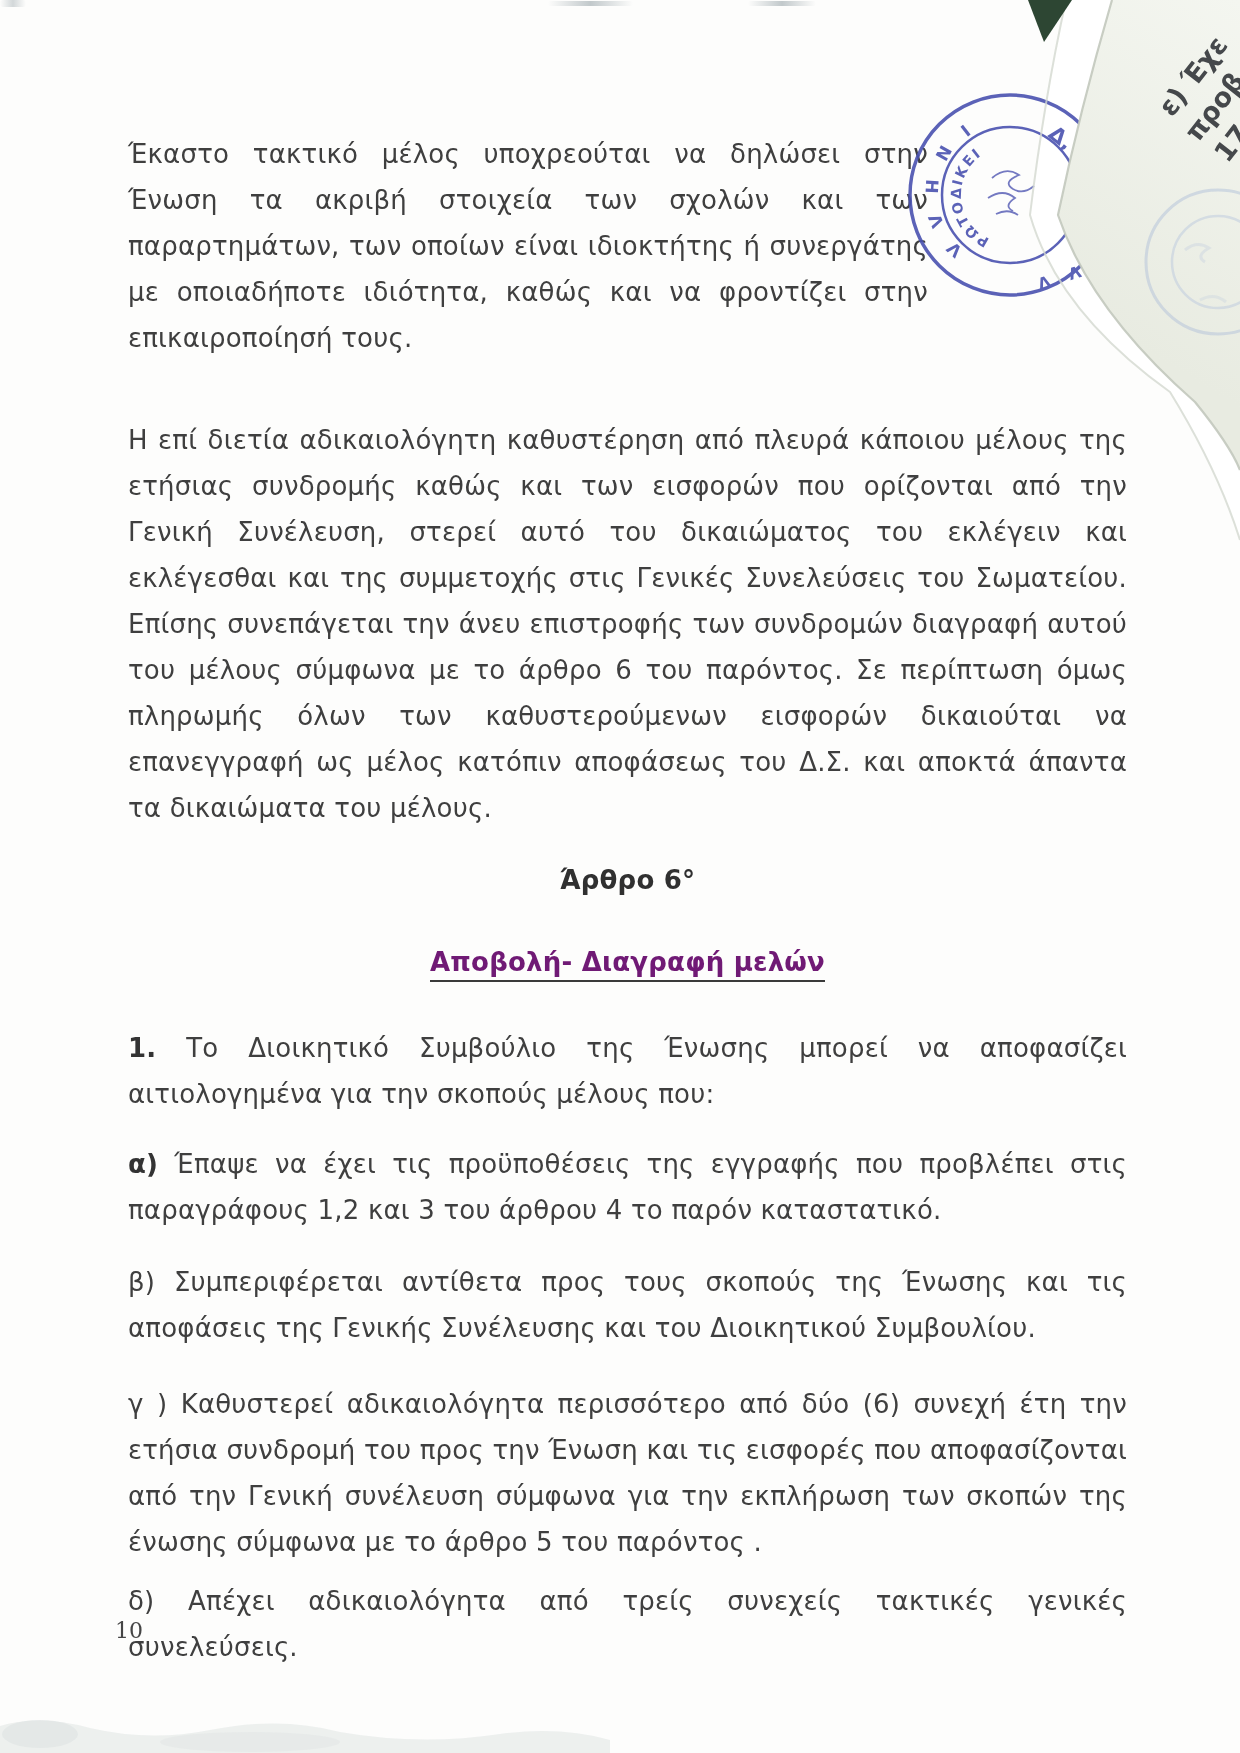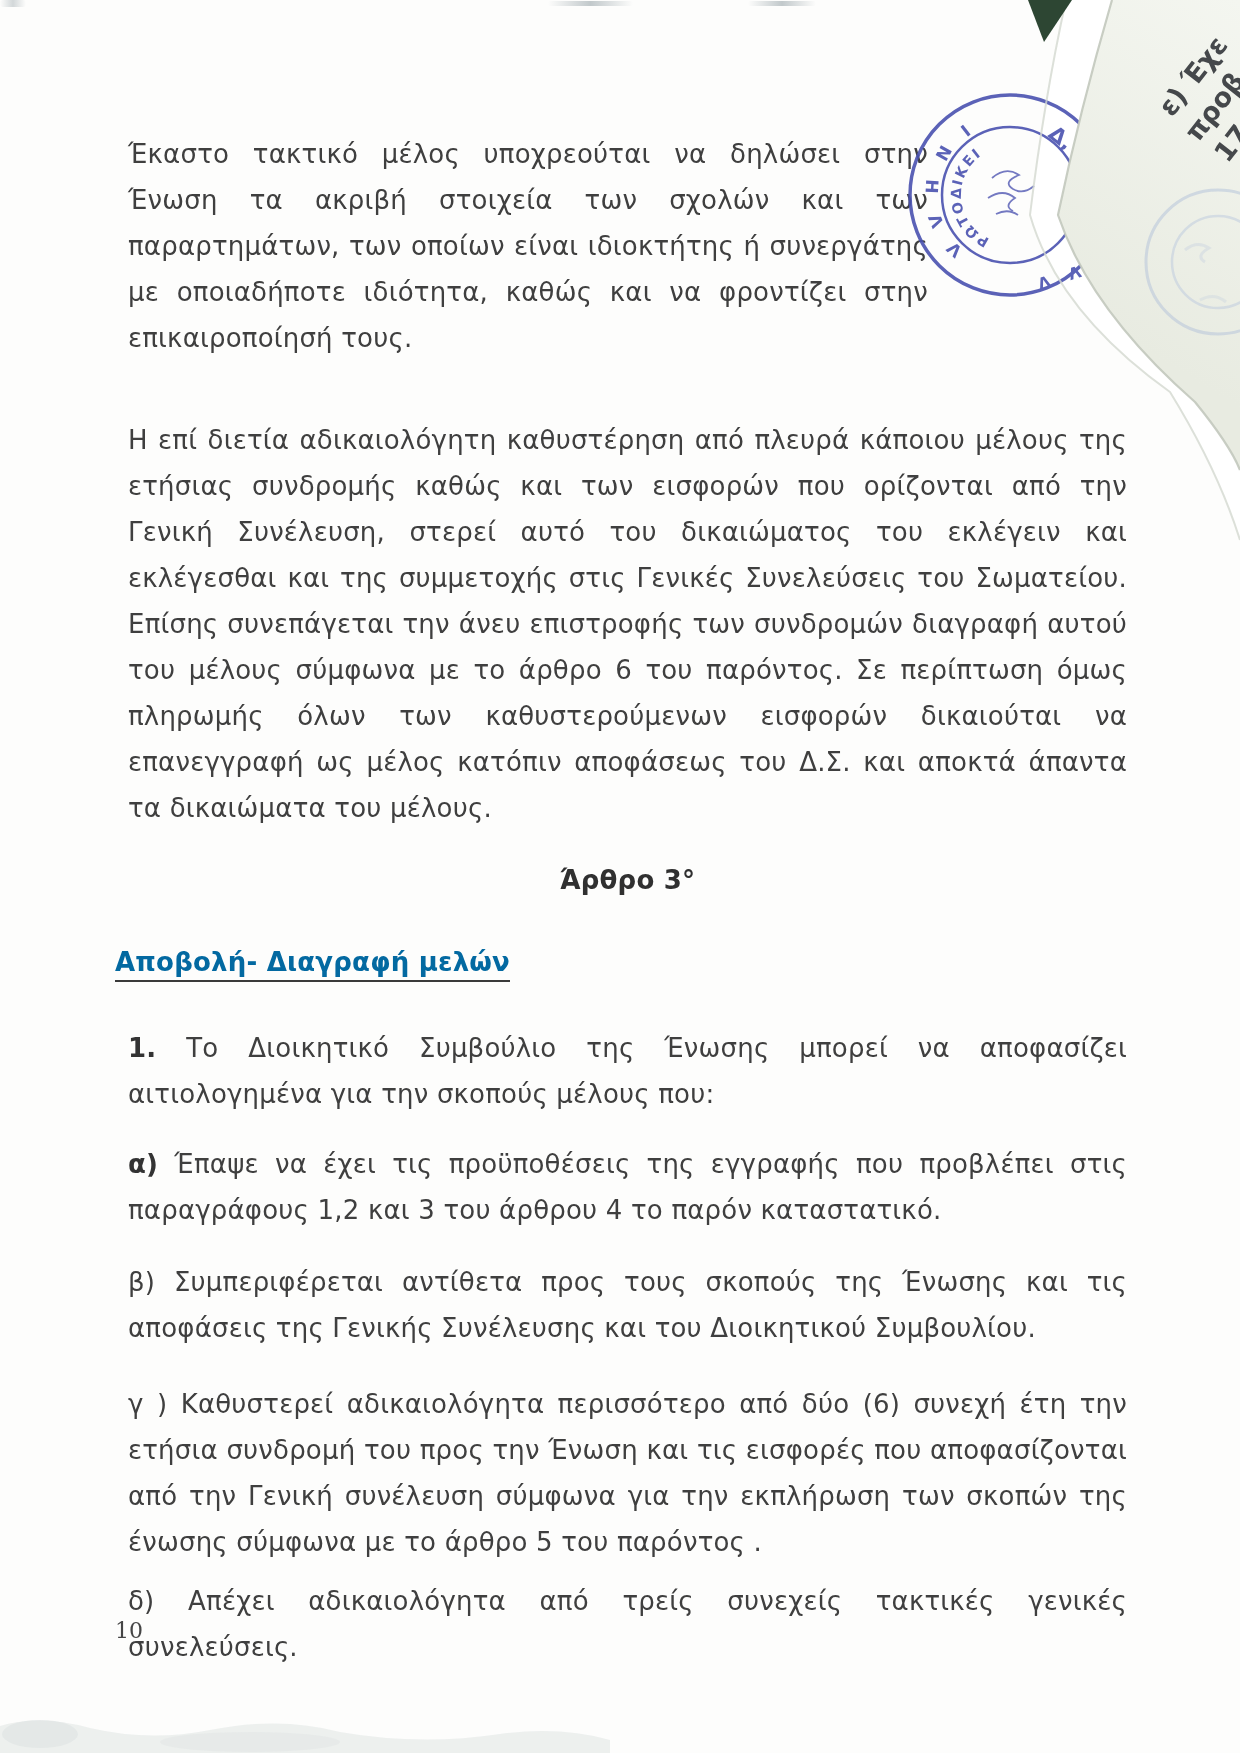--- a/index.html
+++ b/index.html
@@ -13,21 +13,21 @@
     letter-spacing:.2px;
   }
   .content p{margin:13px;}
   .p1{max-width:800px;margin-bottom:56px !important;}
   .p2{margin-bottom:26px !important;}
   .article-heading{
     text-align:center;font-weight:bold;color:#303030;
     margin:26px 0 36px !important;
   }
   .section-heading{
-    font-weight:bold;color:#0369a1;
+    text-align:center;font-weight:bold;color:#701a75;
     margin:0 0 40px !important;
   }
   .section-heading .u{border-bottom:2.5px solid #3a3a3a;padding-bottom:3px;}
   .intro{margin-bottom:24px !important;}
   .item{margin-bottom:26px !important;}
   .item-b{margin-bottom:30px !important;}
   .item-c{margin-bottom:0 !important;}
   .num{font-weight:bold;color:#333;}
   .pagenum{
     position:absolute;top:1618px;left:115px;width:1025px;
@@ -45,21 +45,21 @@
 </style>
 </head>
 <body>
 
 <div class="sheet">
 
   <div class="content">
     <p class="p1">Έκαστο τακτικό μέλος υποχρεούται να δηλώσει στην Ένωση τα ακριβή στοιχεία των σχολών και των παραρτημάτων, των οποίων είναι ιδιοκτήτης ή συνεργάτης με οποιαδήποτε ιδιότητα, καθώς και να φροντίζει στην επικαιροποίησή τους.</p>
     <p class="p2">Η επί διετία αδικαιολόγητη καθυστέρηση από πλευρά κάποιου μέλους της ετήσιας συνδρομής καθώς και των εισφορών που ορίζονται από την Γενική Συνέλευση, στερεί αυτό του δικαιώματος του εκλέγειν και εκλέγεσθαι και της συμμετοχής στις Γενικές Συνελεύσεις του Σωματείου. Επίσης συνεπάγεται την άνευ επιστροφής των συνδρομών διαγραφή αυτού του μέλους σύμφωνα με το άρθρο 6 του παρόντος. Σε περίπτωση όμως πληρωμής όλων των καθυστερούμενων εισφορών δικαιούται να επανεγγραφή ως μέλος κατόπιν αποφάσεως του Δ.Σ. και αποκτά άπαντα τα δικαιώματα του μέλους.</p>
 
-    <p class="article-heading">Άρθρο 3°</p>
+    <p class="article-heading">Άρθρο 6°</p>
 
     <p class="section-heading"><span class="u">Αποβολή- Διαγραφή μελών</span></p>
 
     <p class="intro"><span class="num">1.</span><span> Το Διοικητικό Συμβούλιο της Ένωσης μπορεί να αποφασίζει αιτιολογημένα για την σκοπούς μέλους που:</span></p>
 
     <p class="item"><span class="num">α)</span><span> Έπαψε να έχει τις προϋποθέσεις της εγγραφής που προβλέπει στις παραγράφους 1,2 και 3 του άρθρου 4 το παρόν καταστατικό.</span></p>
 
     <p class="item item-b"><span>β)</span><span> Συμπεριφέρεται αντίθετα προς τους σκοπούς της Ένωσης και τις αποφάσεις της Γενικής Συνέλευσης και του Διοικητικού Συμβουλίου.</span></p>
 
     <p class="item item-c"><span>γ )</span><span> Καθυστερεί αδικαιολόγητα περισσότερο από δύο (6) συνεχή έτη την ετήσια συνδρομή του προς την Ένωση και τις εισφορές που αποφασίζονται από την Γενική συνέλευση σύμφωνα για την εκπλήρωση των σκοπών της ένωσης σύμφωνα με το άρθρο 5 του παρόντος .</span></p>

